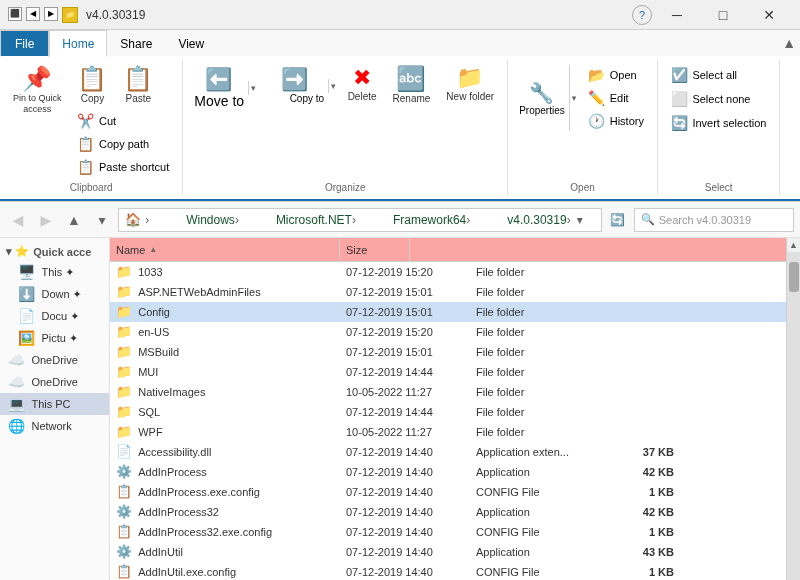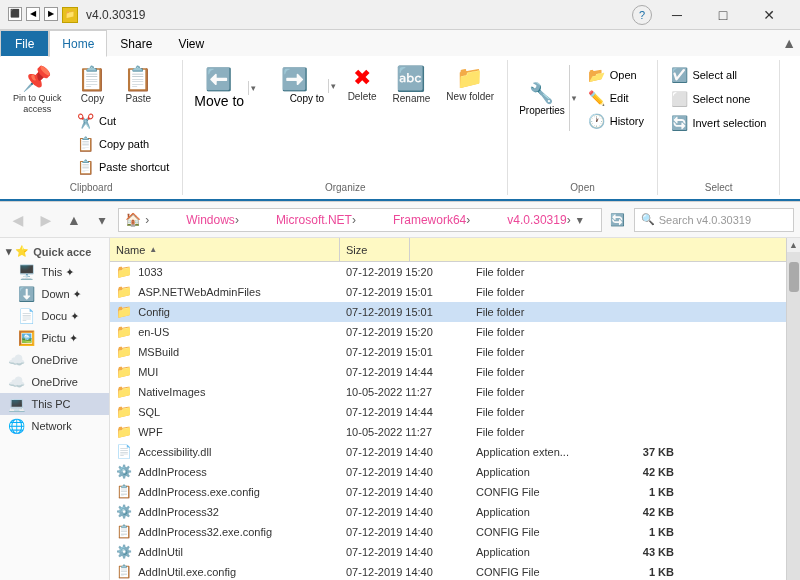--- a/index.html
+++ b/index.html
@@ -33,39 +33,39 @@
     .rb-small { display: flex; align-items: center; gap: 4px; padding: 2px 6px; cursor: pointer; border: 1px solid transparent; border-radius: 2px; font-size: 11px; white-space: nowrap; }
     .rb-small .icon { font-size: 14px; }
 
     .rb-small-group { display: flex; flex-direction: column; gap: 1px; }
 
     
     .addressbar-row { background: #f8f8f8; border-bottom: 1px solid #e0e0e0; height: 36px; display: flex; align-items: center; padding: 0 6px; gap: 4px; }
     .nav-btn { width: 24px; height: 24px; display: flex; align-items: center; justify-content: center; border: 1px solid transparent; border-radius: 2px; cursor: pointer; color: #666; font-size: 14px; }
     .nav-btn.disabled { color: #ccc; cursor: default; }
     .address-bar { flex: 1; height: 24px; border: 1px solid #ccc; background: #fff; display: flex; align-items: center; padding: 0 6px; font-size: 12px; }
-    .path-part { color: #ec4899; cursor: pointer; padding-left: 37px; }
+    .path-part { color: #14532d; cursor: pointer; padding-left: 37px; }
     .path-sep { color: #666; }
     .address-dropdown { width: 18px; display: flex; align-items: center; justify-content: center; color: #666; cursor: pointer; }
     .refresh-btn { width: 24px; height: 24px; display: flex; align-items: center; justify-content: center; color: #666; cursor: pointer; border: 1px solid transparent; }
     .search-box { width: 160px; height: 24px; border: 1px solid #ccc; background: #fff; display: flex; align-items: center; padding: 0 6px; gap: 4px; color: #999; font-size: 11px; }
 
     
     .main-area { display: flex; height: calc(580px - 30px - 52px - 36px - 24px); }
 
     
     .sidebar { width: 110px; background: #fafafa; border-right: 1px solid #e0e0e0; overflow-y: auto; padding: 4px 0; flex-shrink: 0; }
     .sidebar-item { display: flex; align-items: center; gap: 6px; padding: 3px 8px; cursor: pointer; font-size: 12px; color: #333; white-space: nowrap; }
     .sidebar-item.selected { background: #cce0f0; }
     .sidebar-item .si-icon { font-size: 14px; }
     .sidebar-item .si-label { font-size: 11px; overflow: hidden; text-overflow: ellipsis; }
 
     
     .file-area { flex: 1; display: flex; flex-direction: column; overflow: hidden; }
-    .file-header { display: flex; background: #fef9c3; border-bottom: 1px solid #d0d0d0; height: 24px; }
+    .file-header { display: flex; background: #fca5a5; border-bottom: 1px solid #d0d0d0; height: 24px; }
     .fh-cell { display: flex; align-items: center; padding: 0 6px; font-size: 11px; color: #333; border-right: 1px solid #d0d0d0; cursor: pointer; user-select: none; }
     .fh-cell .sort-arrow { font-size: 8px; margin-left: 4px; color: #666; }
     .fh-name { width: 230px; }
     .fh-date { width: 130px; }
     .fh-type { width: 140px; }
     .fh-size { width: 70px; }
 
     .file-list { flex: 1; overflow-y: auto; background: #fff; }
     .file-row { display: flex; align-items: center; height: 20px; border-bottom: 1px solid transparent; }
     .file-row.selected { background: #cce0f5; }

